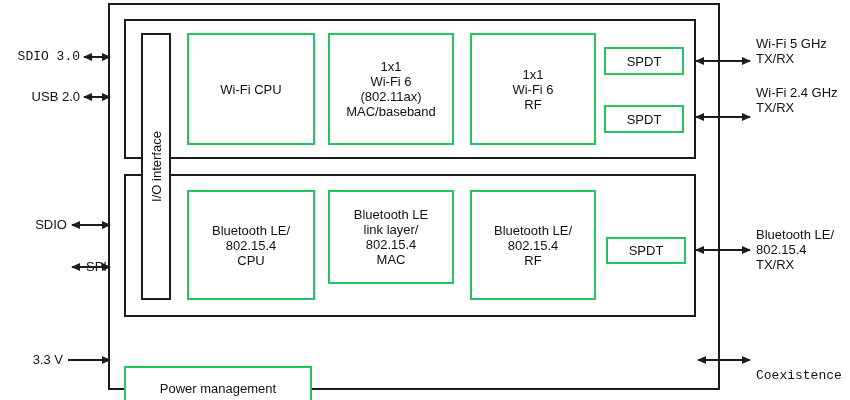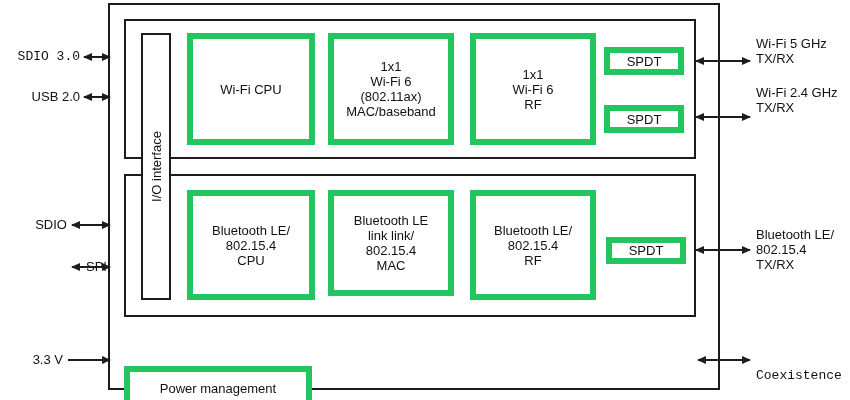--- a/index.html
+++ b/index.html
@@ -3,21 +3,21 @@
 <meta charset="utf-8">
 <style>
   html,body{margin:0;padding:0;background:#ffffff;}
   .stage{
     position:relative;width:850px;height:400px;background:#ffffff;overflow:hidden;
     font-family:"Liberation Sans","DejaVu Sans",sans-serif;
     color:#111111;font-size:13px;line-height:15px;
   }
   .frame{position:absolute;border:2px solid #1c1c1c;background:transparent;box-sizing:border-box;}
   .box{
-    position:absolute;border:6px solid #22c55e;background:#ffffff;box-sizing:border-box;
+    position:absolute;border:2px solid #22c55e;background:#ffffff;box-sizing:border-box;
     display:flex;flex-direction:column;align-items:center;justify-content:center;
     text-align:center;
   }
   .vbox{position:absolute;border:2px solid #1c1c1c;background:#ffffff;box-sizing:border-box;
     display:flex;align-items:center;justify-content:center;}
   .vbox .vtext{transform:rotate(-90deg);white-space:nowrap;}
   .plabel{position:absolute;white-space:nowrap;}
   .plabel.right-align{text-align:right;}
   .arr{position:absolute;height:2px;background:#1c1c1c;}
   .arr::after{content:"";position:absolute;right:-1px;top:-3px;width:0;height:0;
@@ -64,23 +64,23 @@
   <div class="box" style="left:604px;top:105px;width:80px;height:28px;">
     <div>SPDT</div>
   </div>
 
   <div class="box" style="left:187px;top:190px;width:128px;height:110px;">
     <div>Bluetooth LE/</div>
     <div>802.15.4</div>
     <div>CPU</div>
   </div>
 
-  <div class="box" style="left:328px;top:190px;width:126px;height:106px;">
+  <div class="box" style="left:328px;top:190px;width:126px;height:94px;">
     <div>Bluetooth LE</div>
-    <div>link link/</div>
+    <div>link layer/</div>
     <div>802.15.4</div>
     <div>MAC</div>
   </div>
 
   <div class="box" style="left:470px;top:190px;width:126px;height:110px;">
     <div>Bluetooth LE/</div>
     <div>802.15.4</div>
     <div>RF</div>
   </div>
 

